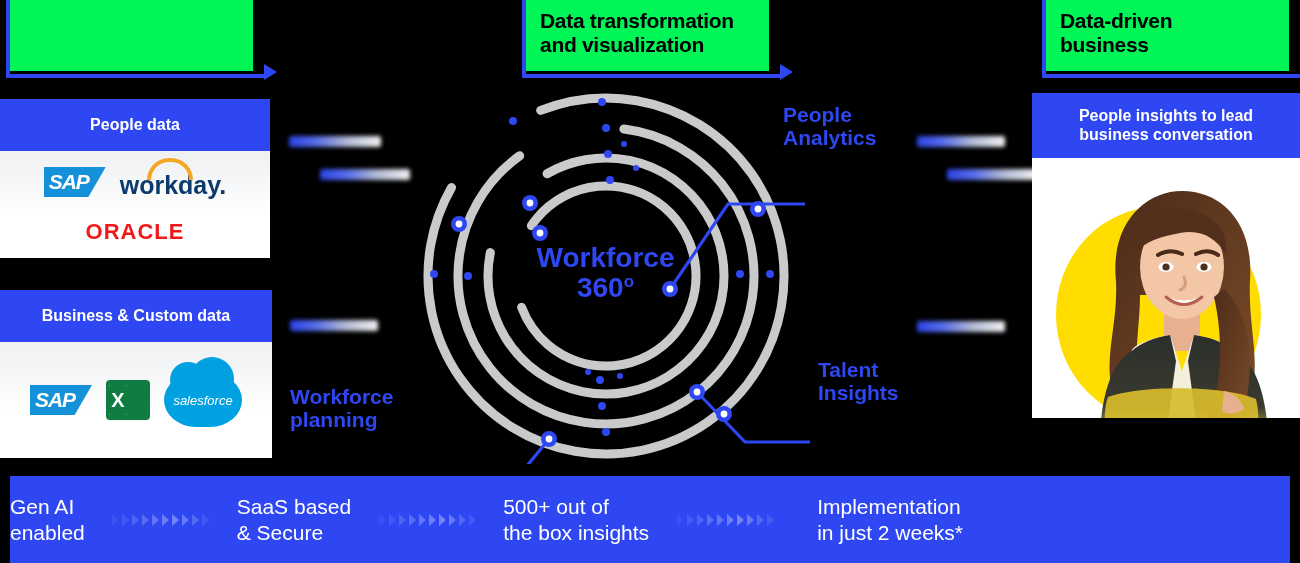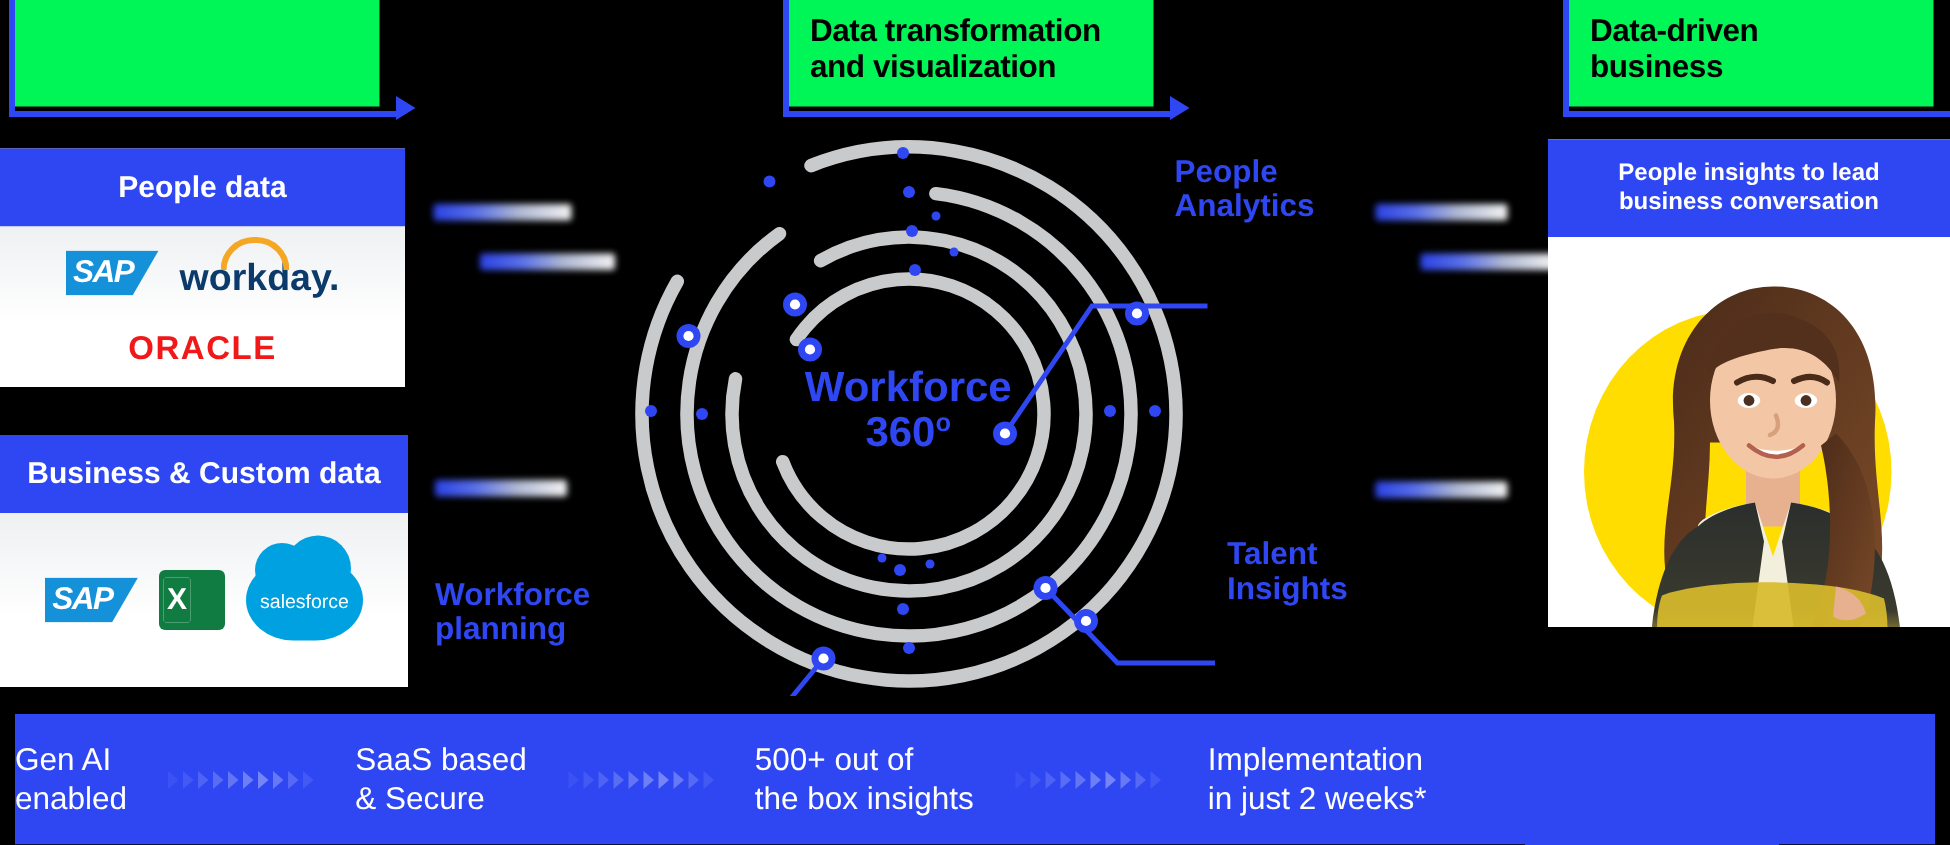--- a/index.html
+++ b/index.html
@@ -32,21 +32,21 @@
     position:absolute; left:-4px; top:-6px; bottom:-7px; width:4px; background:#2E47F2;
   }
 
   #stage-data-sources   { left:10px;  top:0;  width:243px; height:71px; }
   #stage-transformation { left:526px; top:0;  width:243px; height:71px; }
   #stage-decision       { left:1046px;top:0;  width:243px; height:71px; }
 
   
   .card{ position:absolute; left:0; background:#fff; }
   .card .cap{
-    background:#2E47F2; color:#fff; font-weight:bold; font-size:20px;
+    background:#2E47F2; color:#fff; font-weight:bold; font-size:16px;
     text-align:center; line-height:52px; height:52px;
   }
   .card .logos{
     height:calc(100% - 52px);
     display:flex; flex-wrap:wrap; align-items:center; justify-content:center;
     gap:4px 14px; padding:6px 0;
     background:linear-gradient(180deg,#eef0f2 0%,#ffffff 60%);
   }
   #card-people-data  { top:99px;  width:270px; height:159px; }
   #card-business-data{ top:290px; width:272px; height:168px; }
@@ -70,21 +70,21 @@
   .excel{
     width:44px;height:40px;background:#107c41;border-radius:4px;color:#fff;
     font-weight:bold;font-size:22px;display:flex;align-items:center;justify-content:center;
     position:relative;
   }
   .excel:before{content:"";position:absolute;left:3px;top:5px;width:18px;height:30px;background:#fff;border-radius:2px;}
   .excel i{position:absolute;left:3px;top:5px;width:18px;height:30px;background:#107c41;border-radius:2px;
     display:flex;align-items:center;justify-content:center;color:#fff;font-style:normal;font-size:20px;}
   .sfcloud{
     width:78px;height:54px;background:#00a1e0;border-radius:40px/34px;color:#fff;
-    font-size:13px;display:flex;align-items:center;justify-content:center;
+    font-style:italic;font-size:13px;display:flex;align-items:center;justify-content:center;
     position:relative;
   }
   .sfcloud:before{content:"";position:absolute;left:6px;top:-11px;width:36px;height:36px;background:#00a1e0;border-radius:50%;}
   .sfcloud:after{content:"";position:absolute;right:8px;top:-16px;width:44px;height:44px;background:#00a1e0;border-radius:50%;}
   .sfcloud span{position:relative;z-index:3;}
 
   
   #radial{ position:absolute; left:410px; top:84px; width:400px; height:380px; }
   #radial svg{ width:100%; height:100%; display:block; }
 
@@ -125,21 +125,21 @@
   #feature-bar{
     position:absolute; left:10px; top:476px; width:1280px; height:87px;
     background:#2E47F2; display:flex; align-items:center;
   }
   .feature{
     color:#fff; font-size:21px; font-weight:normal; line-height:1.2; white-space:pre-line;
   }
   #f1{ }
   #f2{ margin-left:0; }
   #f3{ margin-left:0; }
-  #f4{ margin-left:4px; }
+  #f4{ margin-left:16px; }
   .chev{
     flex:0 0 auto; width:96px; height:14px; margin:0 28px;
     display:flex; align-items:center; justify-content:center; gap:3px; opacity:.45;
   }
   .chev i{
     width:0;height:0;border-left:7px solid rgba(255,255,255,.75);
     border-top:6px solid transparent;border-bottom:6px solid transparent;
     display:block;
   }
   .chev i:nth-child(1){opacity:.18}

